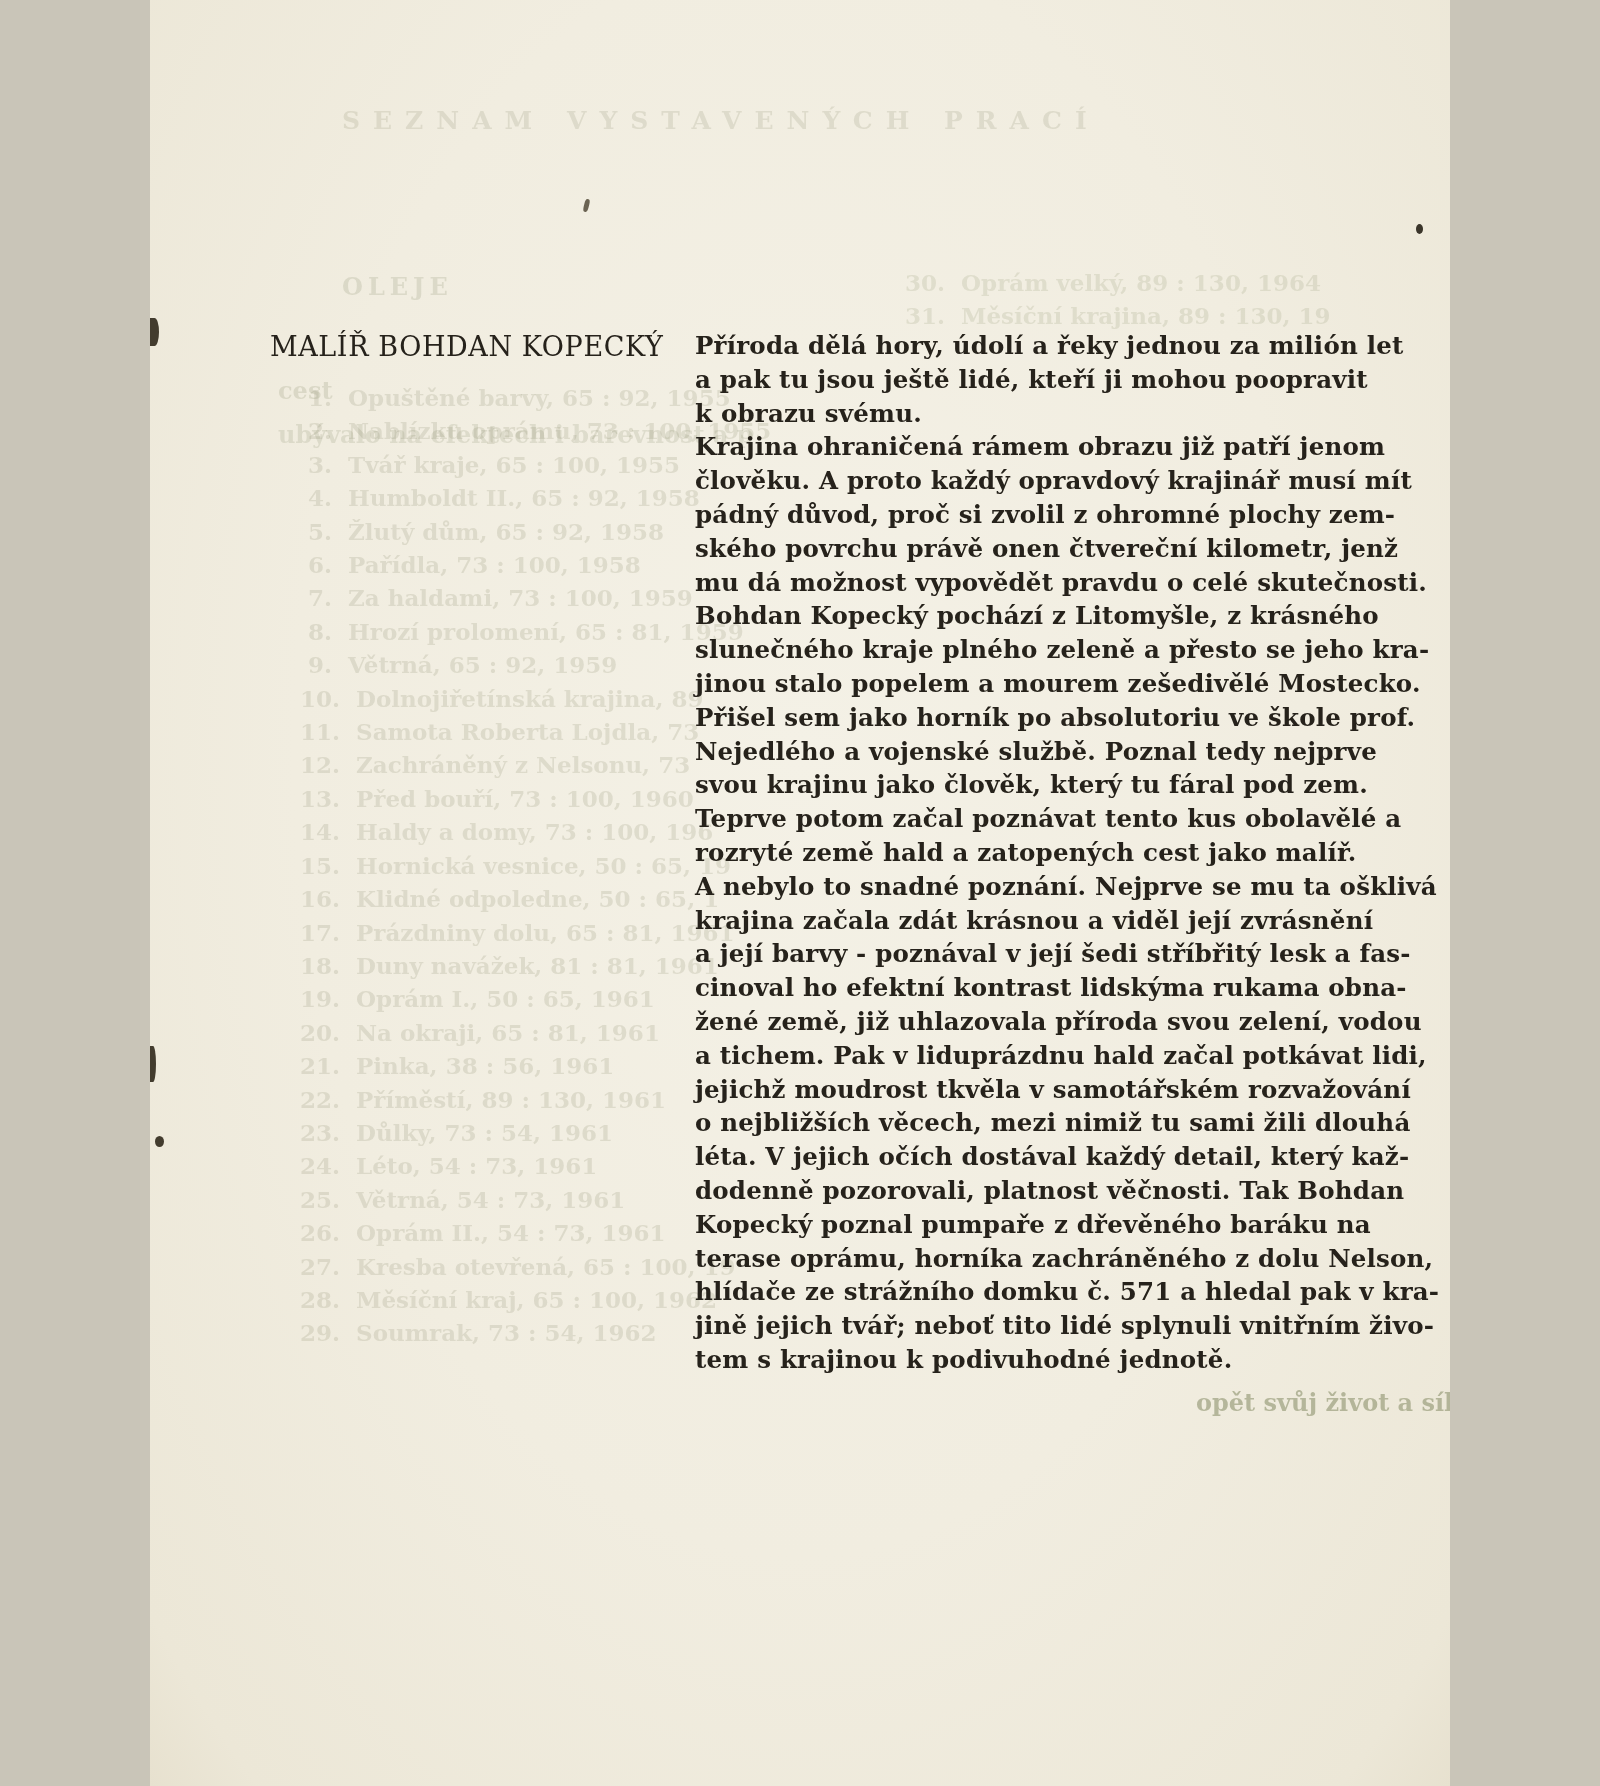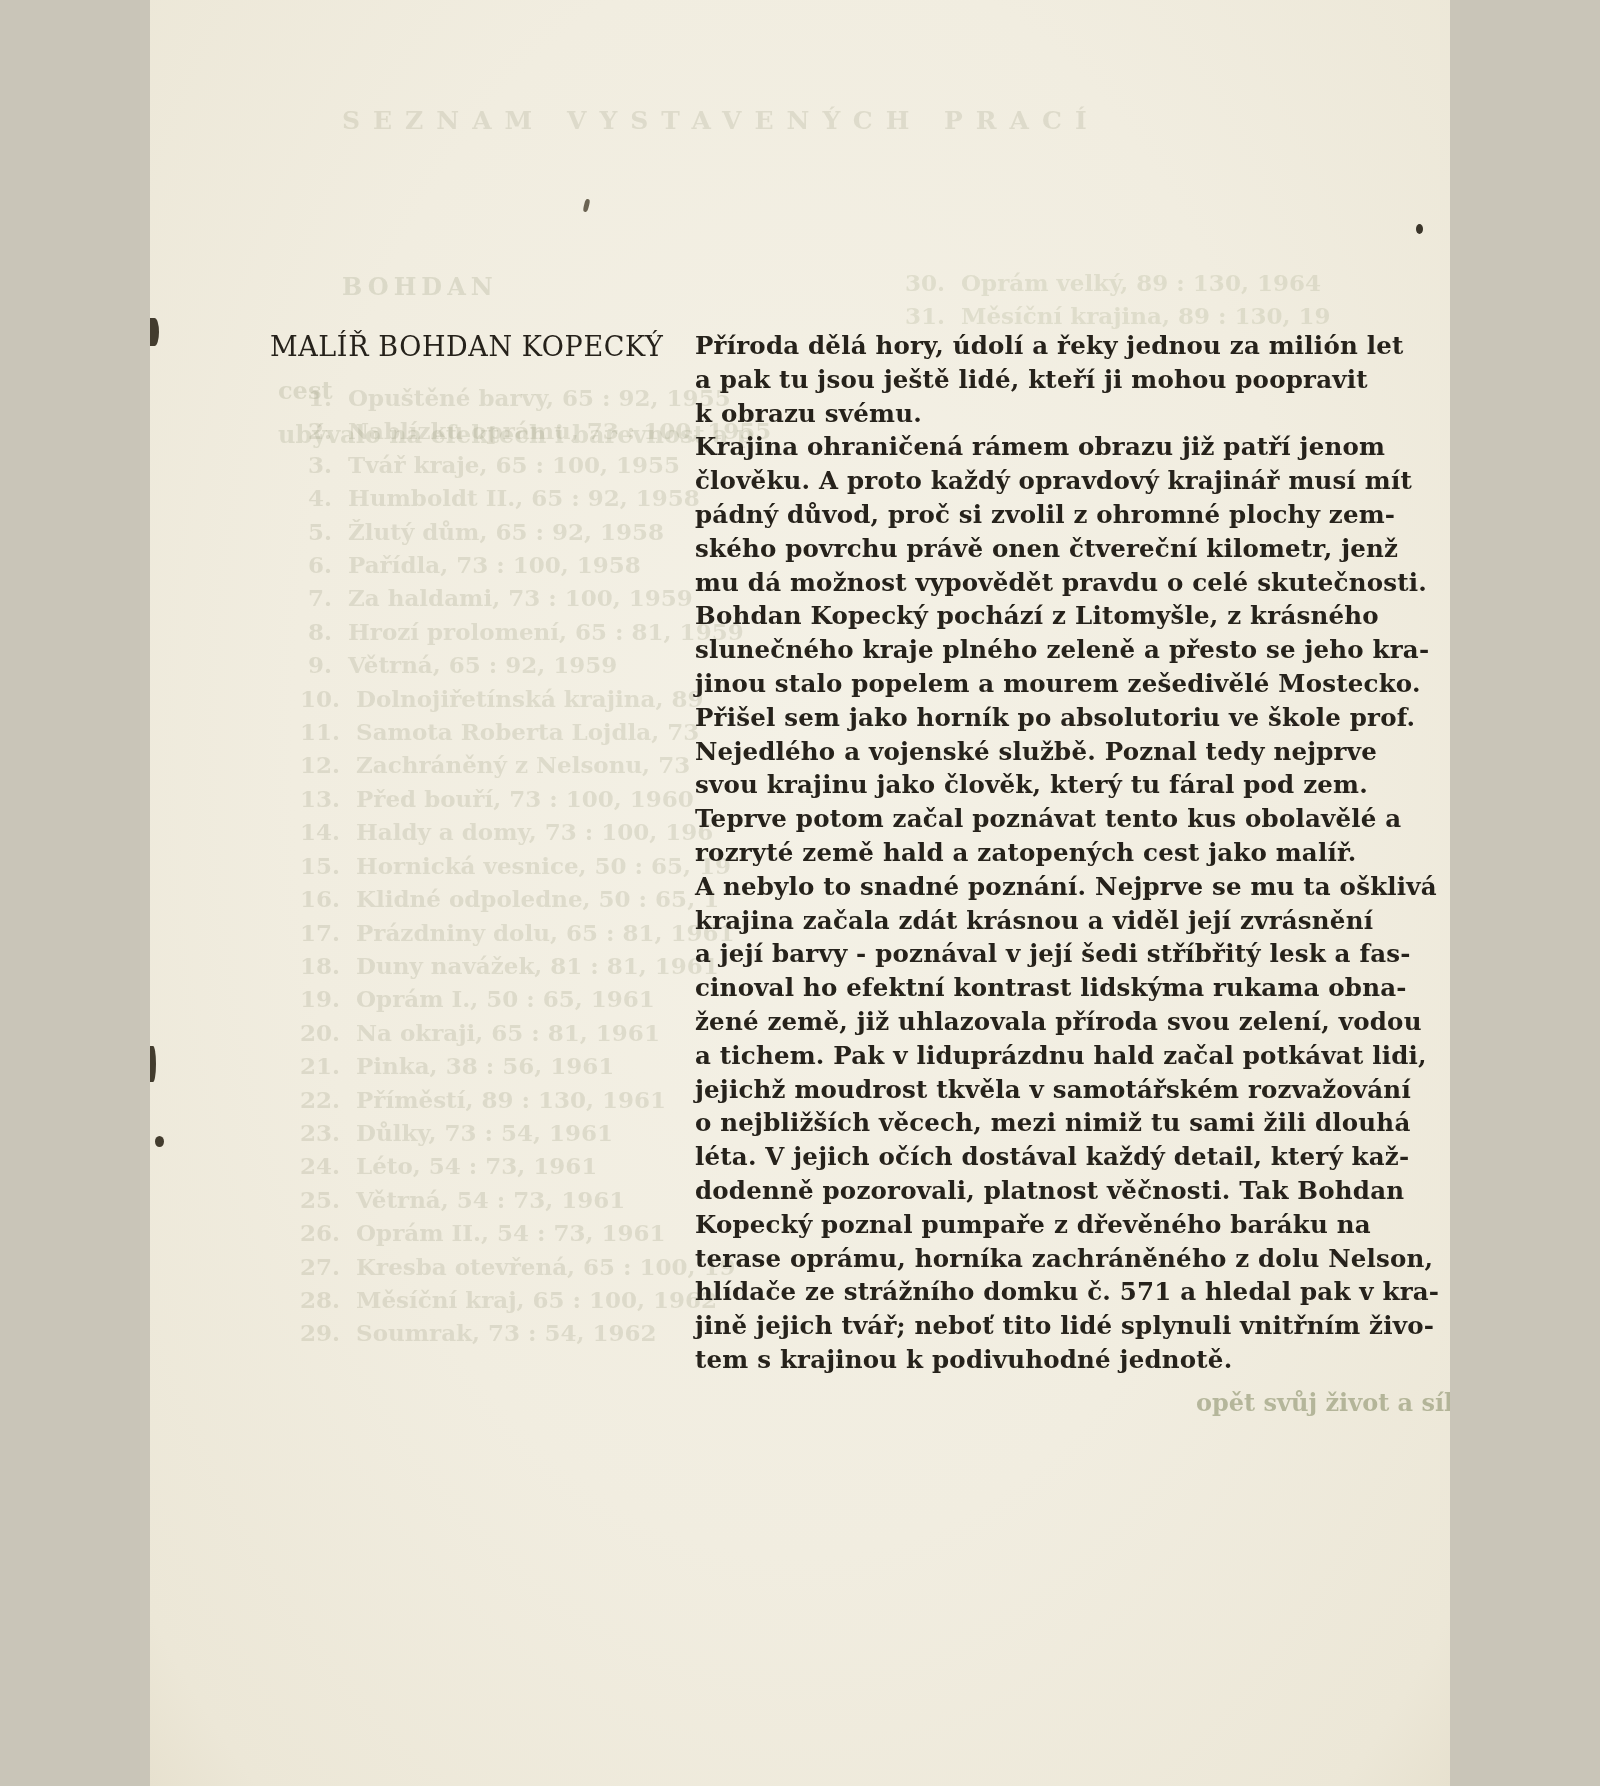--- a/index.html
+++ b/index.html
@@ -108,21 +108,21 @@
   .speck-4 { left: 1266px; top: 224px;  width: 7px;  height: 10px; border-radius: 50%; background:#3a352a; }
   .speck-5 { left: 434px;  top: 199px;  width: 5px;  height: 13px; border-radius: 40%; transform: rotate(14deg); background:#6b6352; }
 </style>
 </head>
 <body>
 
 <div class="page">
 
   <div class="ghost">
     <div class="ghost-title">SEZNAM VYSTAVENÝCH PRACÍ</div>
-    <div class="ghost-subtitle">BOHDAN</div>
+    <div class="ghost-subtitle">OLEJE</div>
     <div class="ghost-list"> 1.  Opuštěné barvy, 65 : 92, 1955
  2.  Nablízku oprámu, 73 : 100, 1955
  3.  Tvář kraje, 65 : 100, 1955
  4.  Humboldt II., 65 : 92, 1958
  5.  Žlutý dům, 65 : 92, 1958
  6.  Pařídla, 73 : 100, 1958
  7.  Za haldami, 73 : 100, 1959
  8.  Hrozí prolomení, 65 : 81, 1959
  9.  Větrná, 65 : 92, 1959
 10.  Dolnojiřetínská krajina, 89

